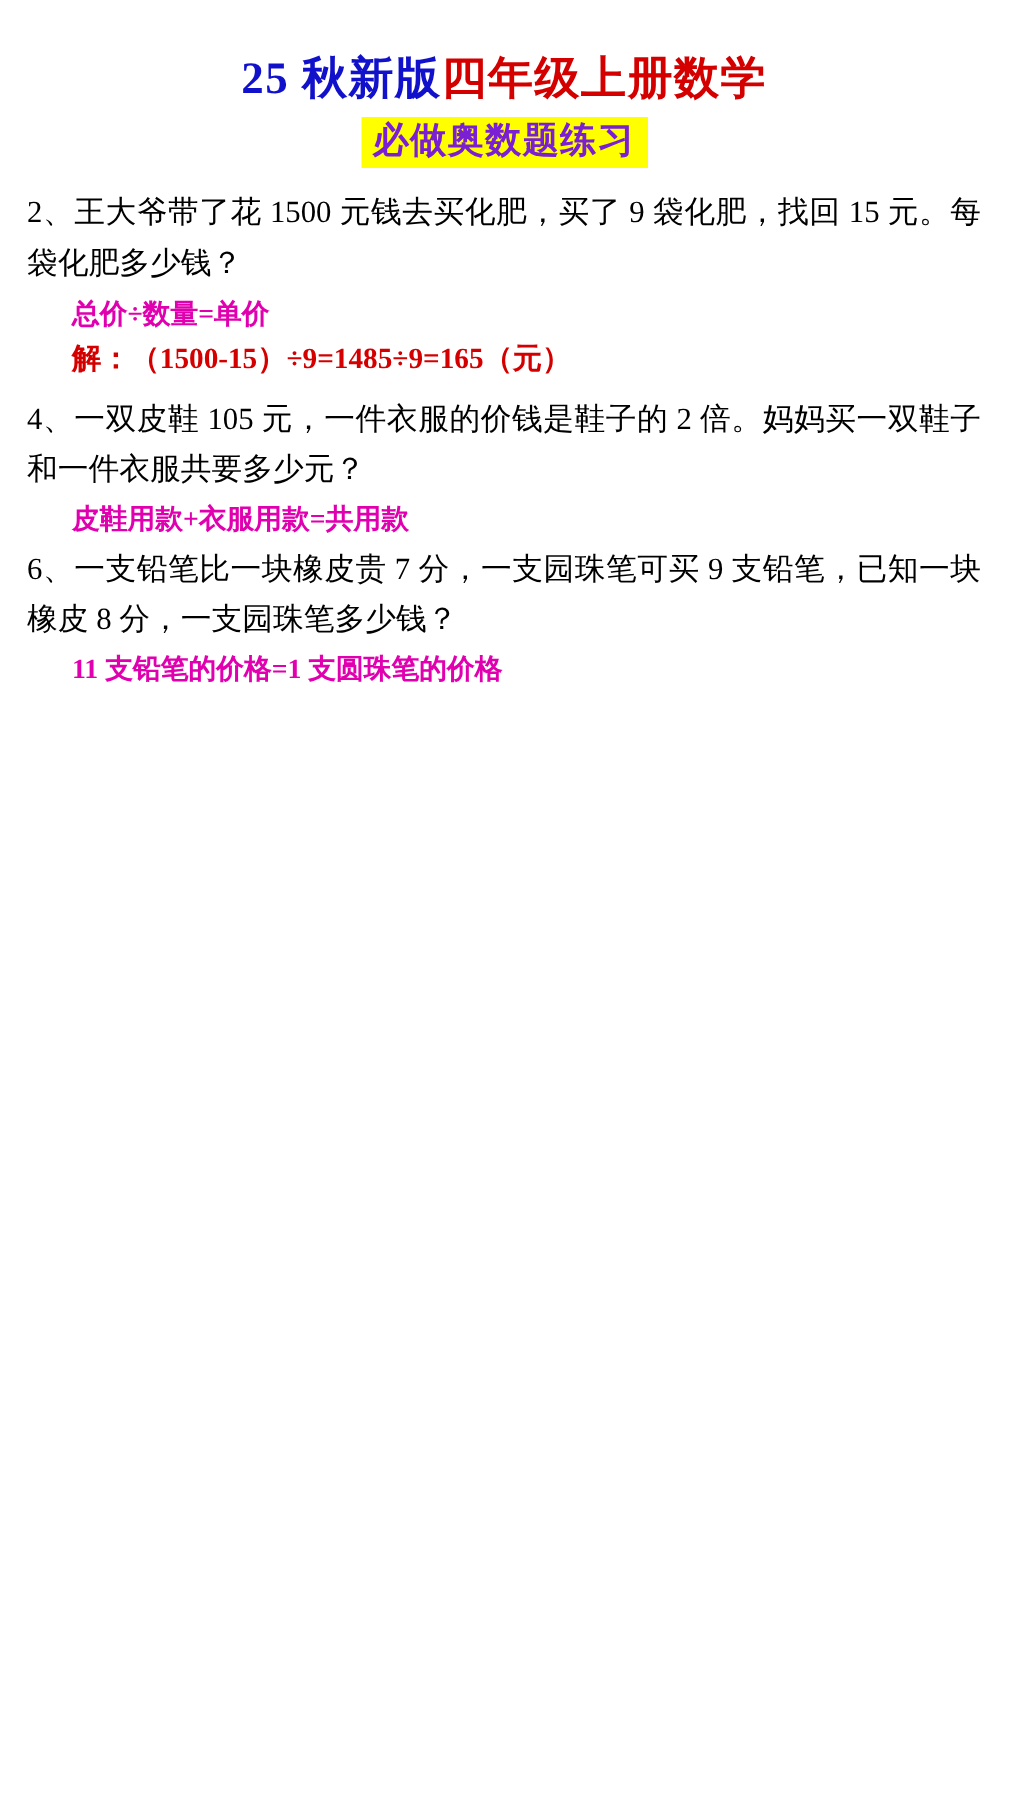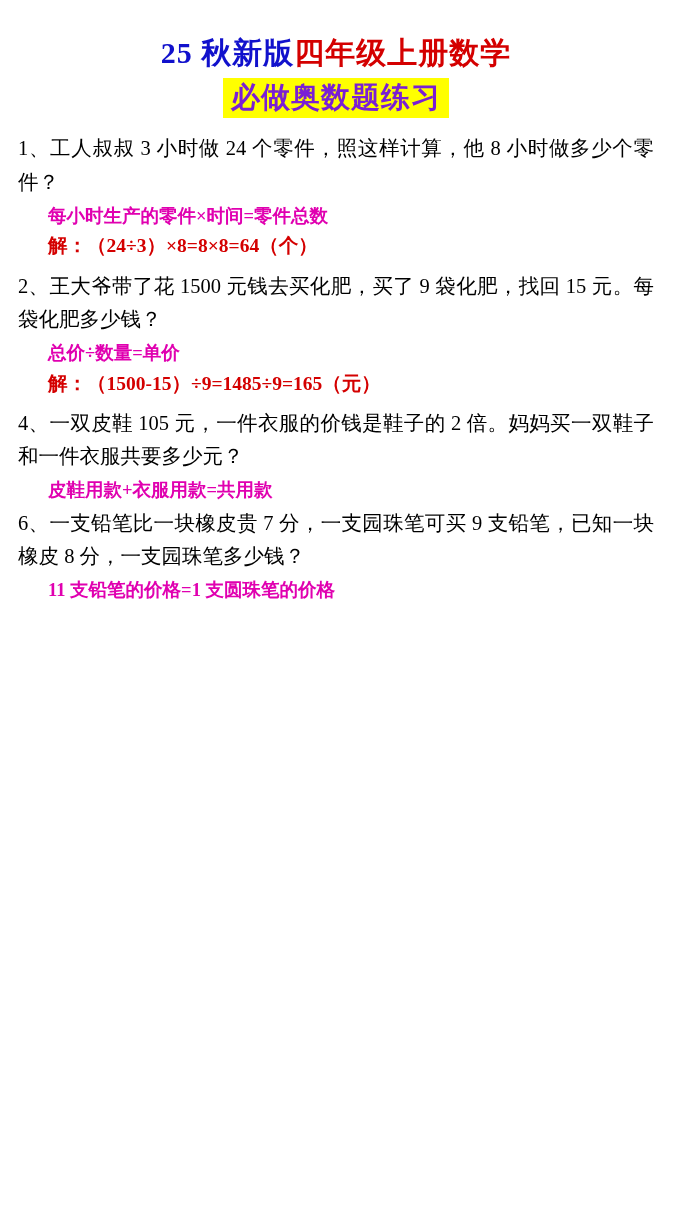--- a/index.html
+++ b/index.html
@@ -36,21 +36,21 @@
     color: #d40000;
   }
   .title-line2-wrap {
     text-align: center;
     margin-bottom: 14px;
   }
   .title-line2 {
     display: inline-block;
     background: #ffff00;
     color: #7a1fd4;
-    font-size: 29px;
+    font-size: 24px;
     font-weight: bold;
     letter-spacing: 1px;
     padding: 2px 8px 4px 8px;
     line-height: 1.2;
   }
   .q {
     color: #000000;
     font-size: 20.5px;
     line-height: 1.62;
     margin: 0 0 2px 0;
@@ -80,25 +80,20 @@
 <div class="page">
 
   <div class="title-line1">
     <span class="t-blue">25 秋新版</span><span class="t-red">四年级上册数学</span>
   </div>
 
   <div class="title-line2-wrap">
     <span class="title-line2">必做奥数题练习</span>
   </div>
 
-  <div class="block">
-    <p class="q">1、工人叔叔 3 小时做 24 个零件，照这样计算，他 8 小时做多少个零件？</p>
-    <p class="formula">每小时生产的零件×时间=零件总数</p>
-    <p class="answer">解：（24÷3）×8=8×8=64（个）</p>
-  </div>
 
   <div class="block">
     <p class="q">2、王大爷带了花 1500 元钱去买化肥，买了 9 袋化肥，找回 15 元。每袋化肥多少钱？</p>
     <p class="formula">总价÷数量=单价</p>
     <p class="answer">解：（1500-15）÷9=1485÷9=165（元）</p>
   </div>
 
 
   <div class="block">
     <p class="q">4、一双皮鞋 105 元，一件衣服的价钱是鞋子的 2 倍。妈妈买一双鞋子和一件衣服共要多少元？</p>

